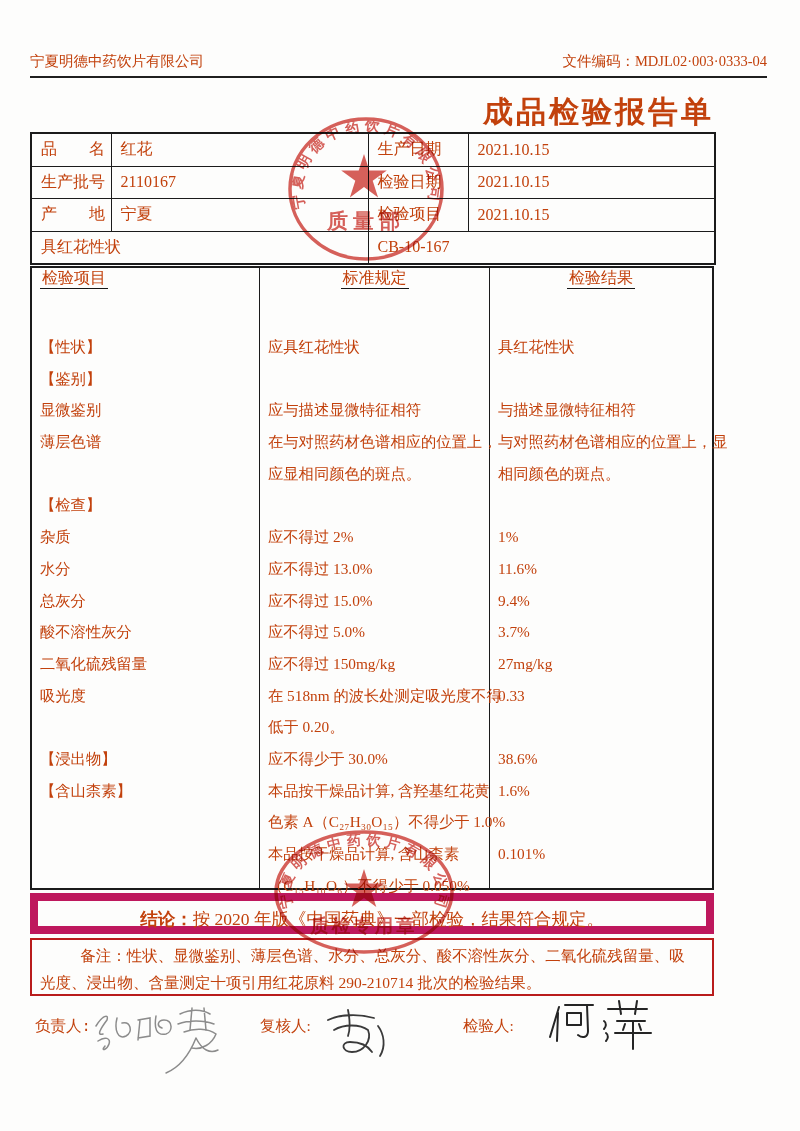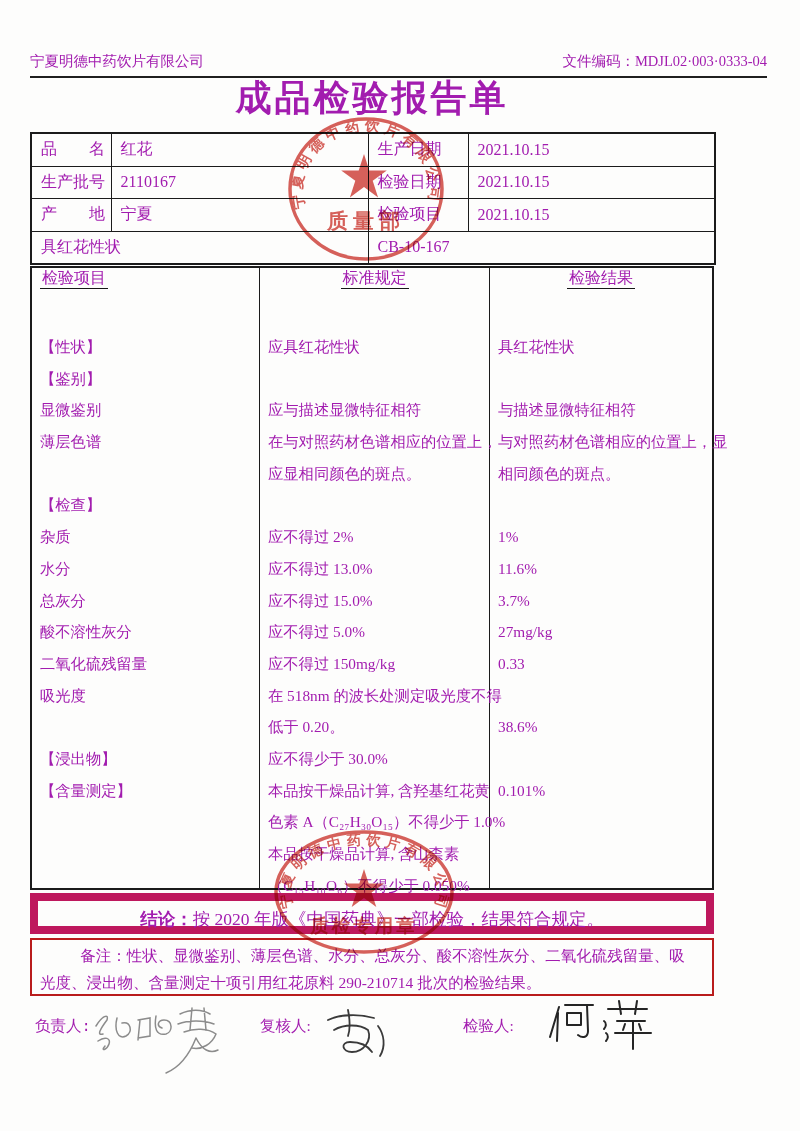--- a/index.html
+++ b/index.html
@@ -1,30 +1,30 @@
 <!DOCTYPE html>
 <html><head>
 <meta charset="utf-8">
 <style>
   html,body{margin:0;padding:0;background:#e8e8e8;}
   #page{
     position:relative;width:800px;height:1131px;margin:0 auto;
-    background:#fdfdfc;color:#a21caf;
+    background:#fdfdfc;color:#c2410c;
     font-family:"Liberation Serif","DejaVu Serif",serif;
     overflow:hidden;
   }
   
   .doc-header{
     position:absolute;left:30px;top:52px;width:737px;
     display:flex;justify-content:space-between;align-items:flex-end;
     font-size:14.5px;padding-bottom:5px;border-bottom:2px solid #1f1f1f;
   }
   .doc-title{
-    position:absolute;left:30px;top:74px;width:684px;
-    text-align:center;font-size:36px;font-weight:bold;letter-spacing:3px;
+    position:absolute;left:30px;top:92px;width:684px;
+    text-align:right;font-size:30px;font-weight:bold;letter-spacing:3px;
   }
   
   table.info{
     position:absolute;left:30px;top:132px;width:684px;height:131px;
     border-collapse:collapse;table-layout:fixed;font-size:16px;
   }
   table.info td{border:1px solid #1b1b1b;padding:0 0 0 9px;vertical-align:middle;}
   table.info{border:2px solid #1b1b1b;}
   td.jlabel{padding-right:6px;}
   
@@ -127,21 +127,21 @@
       <div class="mline"></div>
       <div class="mline">【检查】</div>
       <div class="mline">杂质</div>
       <div class="mline">水分</div>
       <div class="mline">总灰分</div>
       <div class="mline">酸不溶性灰分</div>
       <div class="mline">二氧化硫残留量</div>
       <div class="mline">吸光度</div>
       <div class="mline"></div>
       <div class="mline">【浸出物】</div>
-      <div class="mline">【含量测定】</div>
+      <div class="mline">【含山柰素】</div>
       <div class="mline"></div>
       <div class="mline"></div>
       <div class="mline"></div>
     </div>
     <div class="mcol mcol2">
       <div class="col-header center"><span>标准规定</span></div>
       <div class="mline">应具红花性状</div>
       <div class="mline"></div>
       <div class="mline">应与描述显微特征相符</div>
       <div class="mline">在与对照药材色谱相应的位置上，</div>
@@ -163,25 +163,27 @@
     <div class="mcol mcol3">
       <div class="col-header center"><span>检验结果</span></div>
       <div class="mline">具红花性状</div>
       <div class="mline"></div>
       <div class="mline">与描述显微特征相符</div>
       <div class="mline">与对照药材色谱相应的位置上，显</div>
       <div class="mline">相同颜色的斑点。</div>
       <div class="mline"></div>
       <div class="mline">1%</div>
       <div class="mline">11.6%</div>
+      <div class="mline">9.4%</div>
       <div class="mline">3.7%</div>
       <div class="mline">27mg/kg</div>
       <div class="mline">0.33</div>
       <div class="mline"></div>
       <div class="mline">38.6%</div>
+      <div class="mline">1.6%</div>
       <div class="mline"></div>
       <div class="mline">0.101%</div>
       <div class="mline"></div>
     </div>
   </div>
 
   <div class="conclusion-row">
     <b>结论：</b><span>按 2020 年版《中国药典》一部检验，结果符合规定。</span>
   </div>
 

